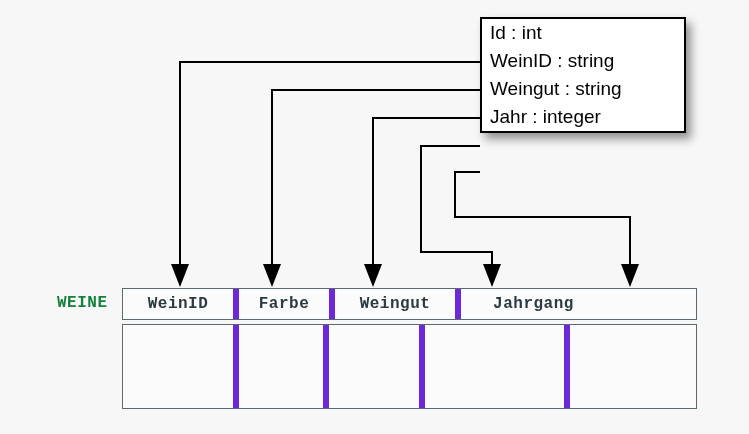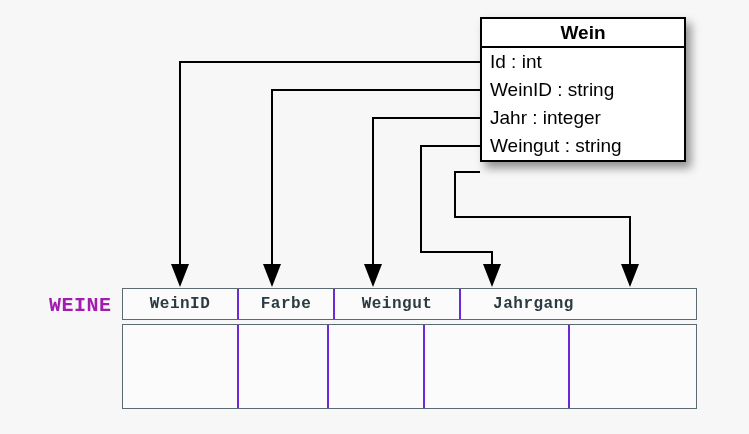--- a/index.html
+++ b/index.html
@@ -73,27 +73,27 @@
     font-size: 19px;
     color: #000000;
     padding-left: 8px;
     white-space: nowrap;
     overflow: hidden;
   }
 
   
   .rel-label {
     position: absolute;
-    left: 49px;
+    left: 57px;
     top: 294px;
     font-family: "Liberation Mono", "DejaVu Sans Mono", monospace;
     font-weight: bold;
-    font-size: 20px;
+    font-size: 16px;
     letter-spacing: 0.5px;
-    color: #a21caf;
+    color: #15803d;
   }
   .rel-table {
     position: absolute;
     left: 122px;
     top: 288px;
     width: 575px;
   }
   .rel-header-row {
     display: flex;
     height: 32px;
@@ -105,21 +105,21 @@
     display: flex;
     height: 85px;
     border: 1px solid #5a6a70;
     border-top: 1px solid #5a6a70;
     box-sizing: border-box;
     background: #fbfbfb;
     margin-top: 4px;
   }
   .rel-cell {
     box-sizing: border-box;
-    border-right: 2px solid #6d28d9;
+    border-right: 6px solid #6d28d9;
     display: flex;
     align-items: center;
     justify-content: center;
     font-family: "Liberation Mono", "DejaVu Sans Mono", monospace;
     font-weight: bold;
     font-size: 16px;
     letter-spacing: 0.5px;
     color: #2b3b41;
     overflow: hidden;
   }
@@ -160,26 +160,25 @@
       <polygon class="arrowhead" points="492,287 483,264 501,264"></polygon>
     </g>
 
     <g>
       <path d="M 480 172 L 455 172 L 455 217 L 630 217 L 630 268"></path>
       <polygon class="arrowhead" points="630,287 621,264 639,264"></polygon>
     </g>
   </svg>
 
   <div class="uml-class">
-    <div class="uml-class-title">Wein</div>
     <div class="uml-attr-list">
       <div class="uml-attr">Id : int</div>
       <div class="uml-attr">WeinID : string</div>
+      <div class="uml-attr">Weingut : string</div>
       <div class="uml-attr">Jahr : integer</div>
-      <div class="uml-attr">Weingut : string</div>
     </div>
   </div>
 
   <div class="rel-label">WEINE</div>
 
   <div class="rel-table">
     <div class="rel-header-row">
       <div class="rel-cell c0">WeinID</div>
       <div class="rel-cell c2">Farbe</div>
       <div class="rel-cell c4">Weingut</div>

